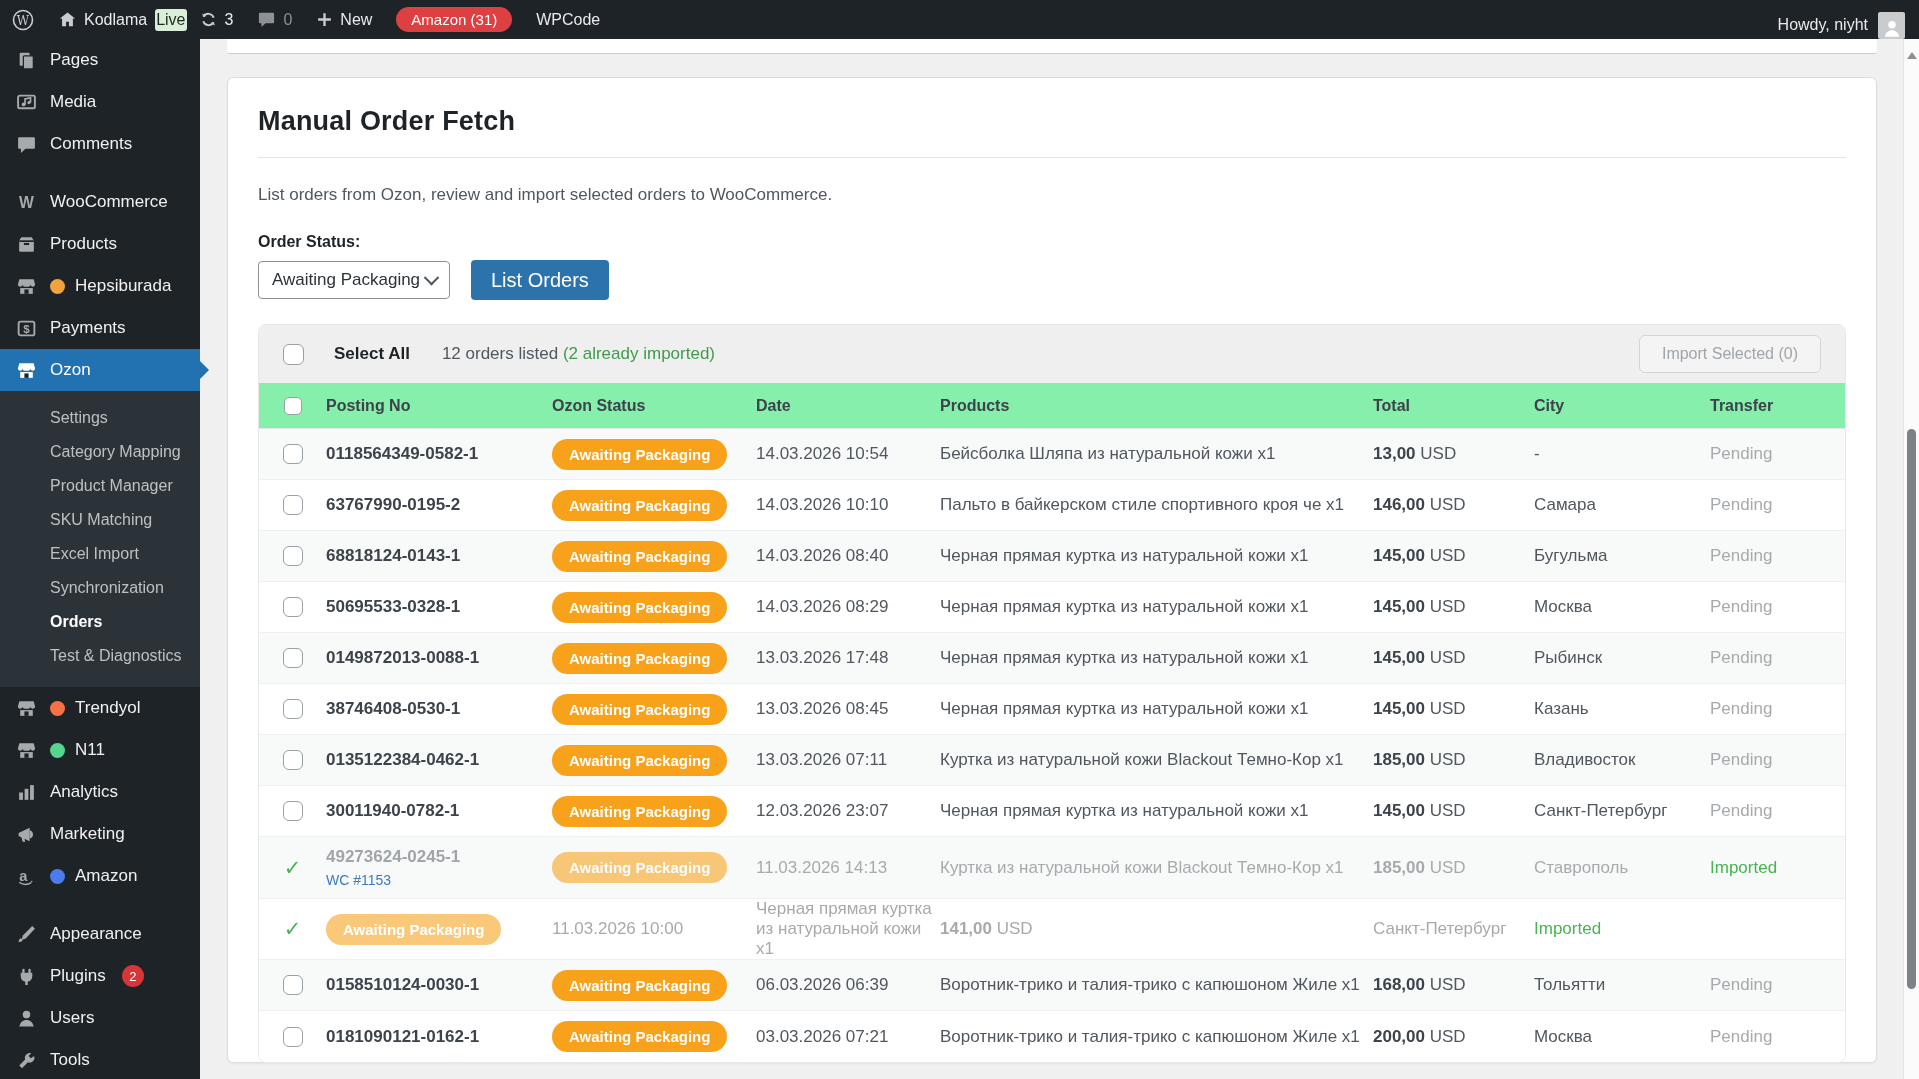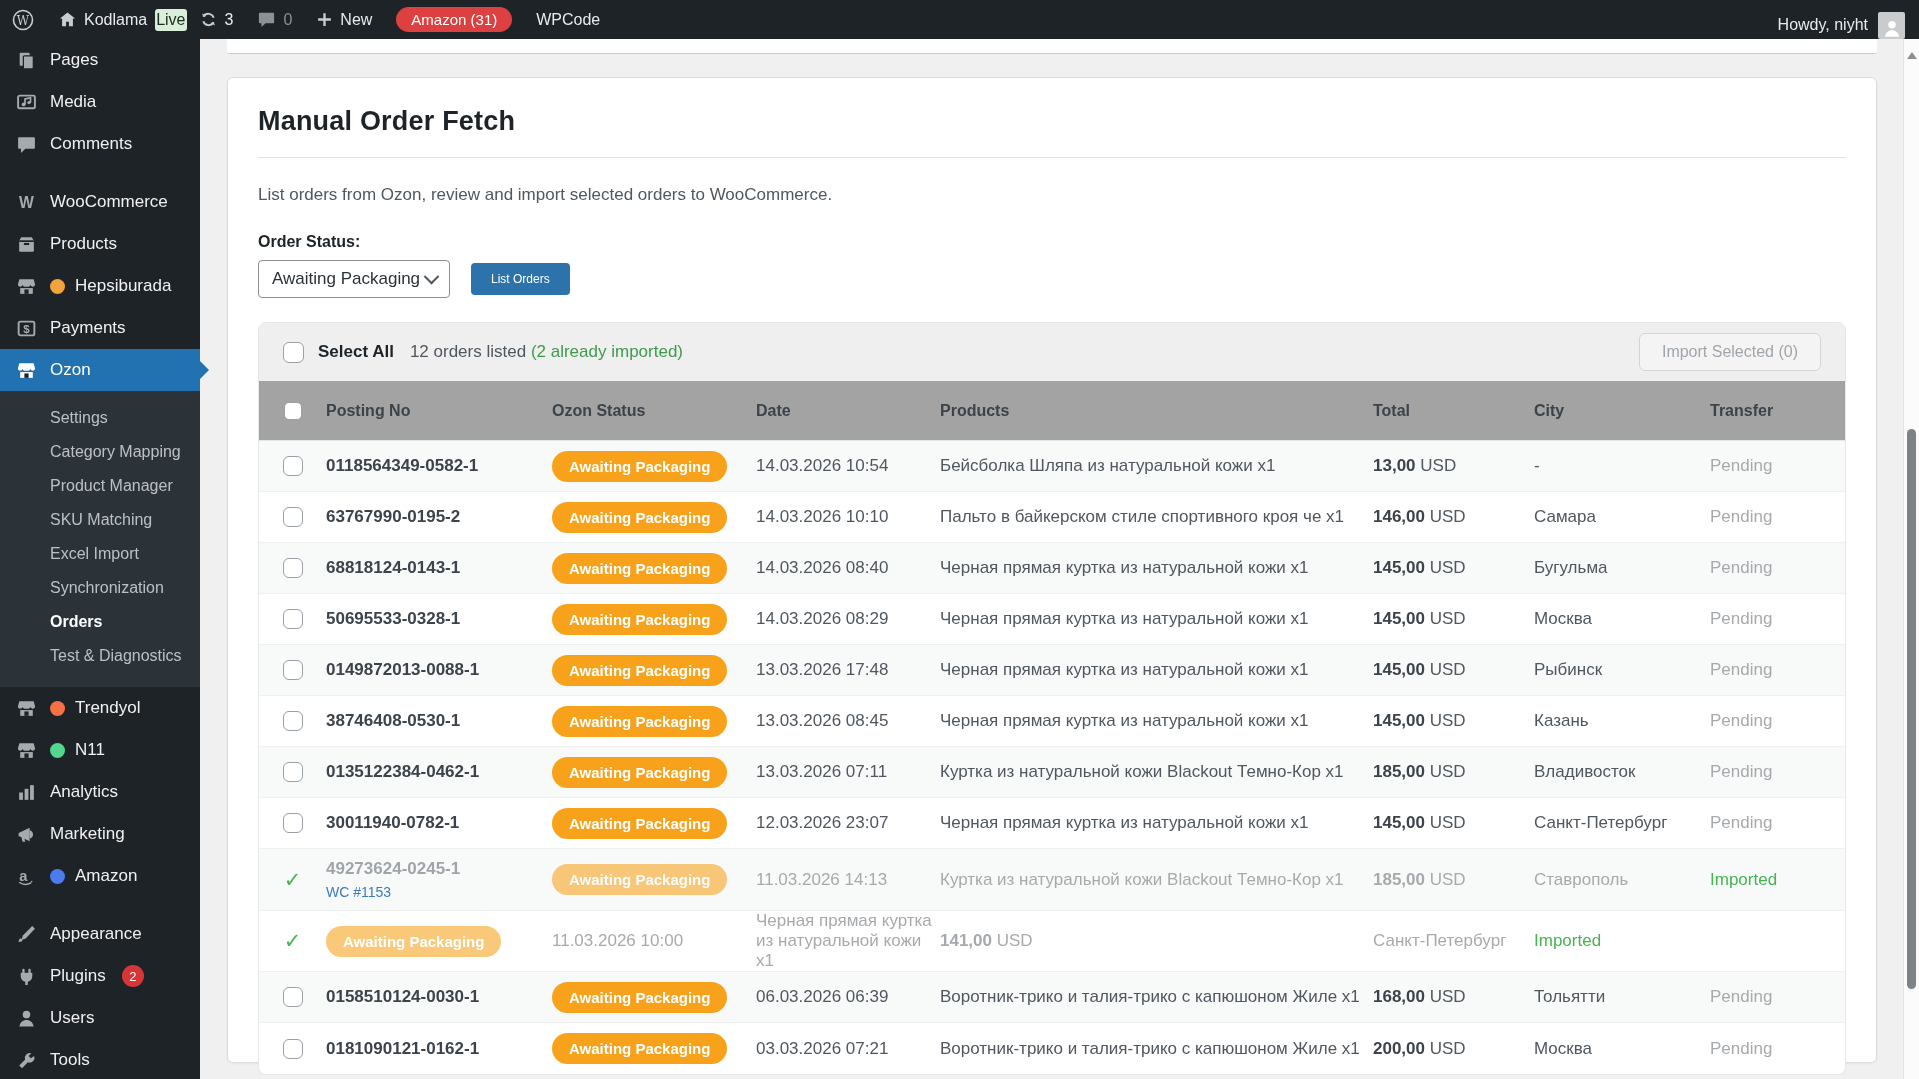--- a/index.html
+++ b/index.html
@@ -44,35 +44,35 @@
   .card-title { padding-top:28px; font-size:27px; font-weight:700; color:#1d2327; letter-spacing:.2px; }
   .card-divider { border-bottom:1px solid #e2e4e7; margin-top:20px; }
   .card-desc { margin-top:27px; font-size:17px; color:#50575e; }
   .field-label { margin-top:28px; font-size:16px; font-weight:700; color:#1d2327; }
   .controls { margin-top:9px; display:flex; align-items:center; gap:21px; }
   .select { width:192px; height:38px; border:1px solid #8c8f94; border-radius:4px; background:#fff;
     display:flex; align-items:center; justify-content:space-between; padding:0 12px 0 13px;
     font-size:17px; color:#2c3338; cursor:pointer; }
   .chev { width:11px; height:11px; border-right:2.4px solid #50575e; border-bottom:2.4px solid #50575e;
     transform:rotate(45deg) translate(-2px,-2px); }
-  .btn-primary { height:32px; background:#2d73ab; color:#fff; border:none; border-radius:4px;
-    padding:0 20px; font-size:12px; font-family:inherit; cursor:pointer; }
+  .btn-primary { height:40px; background:#2d73ab; color:#fff; border:none; border-radius:4px;
+    padding:0 20px; font-size:20px; font-family:inherit; cursor:pointer; }
 
   
   .panel { margin-top:24px; border:1px solid #e6e7e9; border-radius:8px; overflow:hidden; }
-  .panel-band { height:58px; background:#efeff0; display:flex; align-items:center; padding:0 24px; gap:16px; }
+  .panel-band { height:58px; background:#efeff0; display:flex; align-items:center; padding:0 24px; gap:32px; }
   .cb { width:21px; height:21px; border:1.6px solid #99a0a6; border-radius:6px; background:#fff; flex:none; cursor:pointer; }
   .band-select-all { font-size:17px; font-weight:700; color:#1d2327; margin-left:-2px; }
   .band-count { font-size:17px; color:#50575e; }
   .band-imported { color:#3f9b4b; }
   .btn-disabled { margin-left:auto; background:#f4f4f5; color:#a0a5aa; border:1px solid #d2d5d8;
     border-radius:6px; height:38px; padding:0 22px; font-size:16px; font-family:inherit; }
 
   .tgrid { display:grid; grid-template-columns:67px 226px 204px 184px 1fr 161px 176px 135px; align-items:center; }
-  .thead { height:60px; background:#a3a3a3; border-bottom:1px solid #e3e5e6; font-size:16px;
+  .thead { height:46px; background:#86efac; border-bottom:1px solid #e3e5e6; font-size:16px;
     font-weight:700; color:#3c434a; }
   .thead .cb { width:18px; height:18px; border-radius:5px; margin:0 auto; }
   .trow { min-height:51px; border-bottom:1px solid #f0f0f1; background:#fff; font-size:17px; color:#50575e; }
   .trow.alt { background:#f8f9f9; }
   .trow:last-child { border-bottom:none; }
   .trow .cb { width:20px; height:20px; margin:0 auto; }
   .cell-posting { font-weight:700; color:#3c434a; display:flex; flex-direction:column; gap:5px; padding:10px 0; }
   .wc-link { font-size:14px; font-weight:400; color:#3a7bbf; cursor:pointer; }
   .badge { display:inline-block; background:#f7a21a; color:#fff; font-weight:700; font-size:15px;
     border-radius:17px; padding:8px 17px; line-height:1; }

